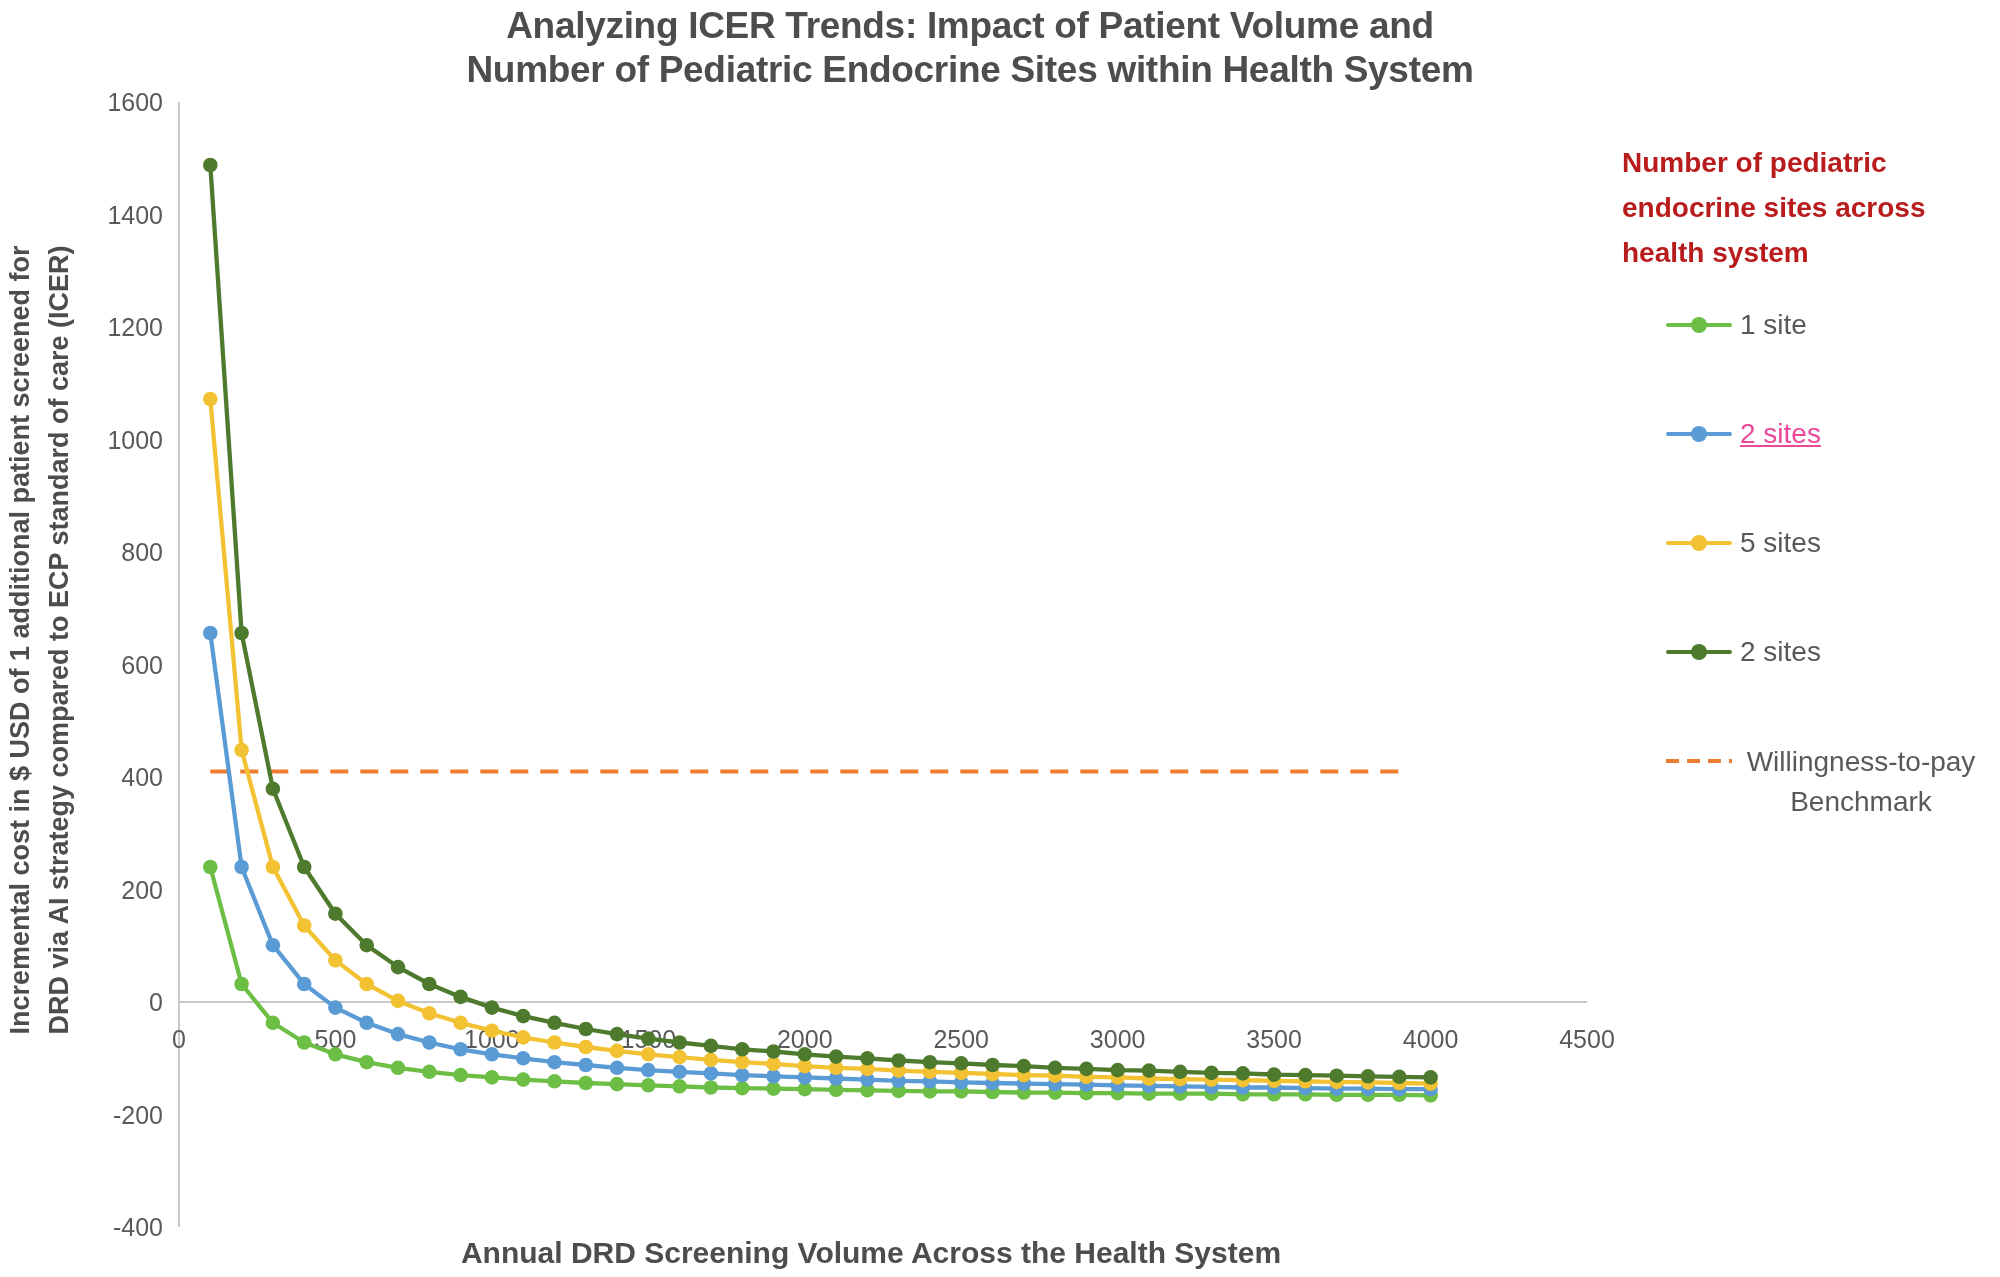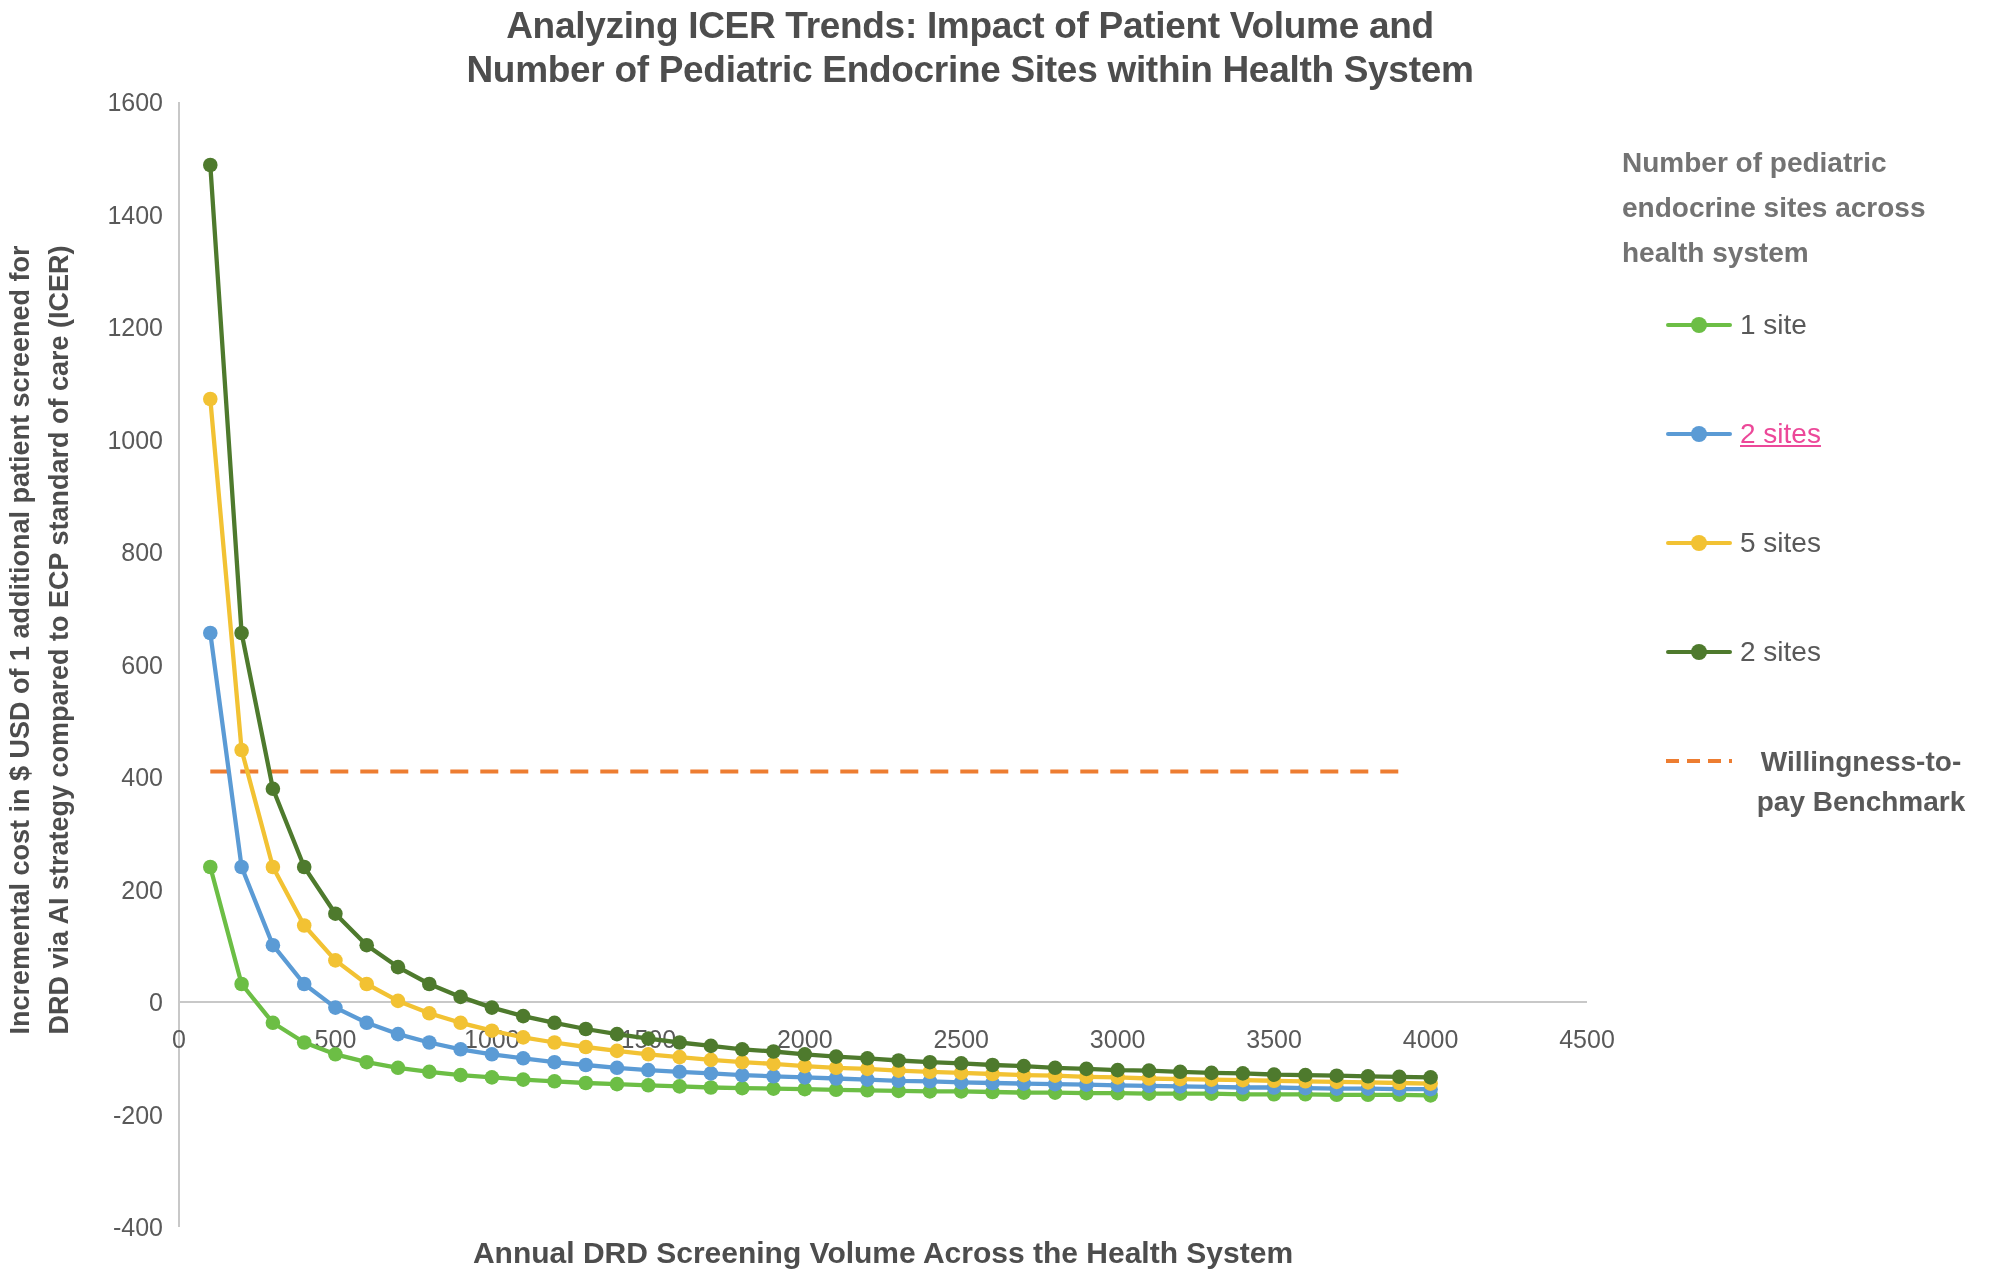--- a/index.html
+++ b/index.html
@@ -13,36 +13,36 @@
     position:absolute;left:120px;top:4px;width:1700px;
     text-align:center;font-size:37px;font-weight:bold;color:#4d4d4d;
     line-height:44px;letter-spacing:-0.3px;text-wrap:balance;
   }
   .y-title{
     position:absolute;left:-539px;top:600px;width:1160px;height:80px;
     transform:rotate(-90deg);text-align:center;
     font-size:27px;font-weight:bold;color:#4d4d4d;line-height:39px;text-wrap:balance;
   }
   .x-title{
-    position:absolute;left:179px;top:1236px;width:1408px;text-align:center;
+    position:absolute;left:167px;top:1236px;width:1408px;text-align:center;
     font-size:30px;font-weight:bold;color:#4d4d4d;
   }
   .legend{position:absolute;left:1622px;top:140px;width:360px;}
   .legend-title{
     font-size:28px;font-weight:bold;color:#262626;line-height:45px;width:330px;
   }
   .legend-items{margin-top:28px;text-align:center;}
   .legend-item{
     display:flex;align-items:center;height:44px;margin-bottom:65px;margin-left:44px;
   }
   .legend-marker{position:relative;width:66px;height:18px;flex:0 0 66px;}
   .legend-line{position:absolute;left:0;top:7px;width:66px;height:4px;border-radius:2px;}
   .legend-dot{position:absolute;left:25px;top:1px;width:16px;height:16px;border-radius:50%;}
   .legend-label{font-size:28px;color:#595959;margin-left:8px;line-height:40px;}
-  .legend-item.wtp{align-items:flex-start;height:auto;margin-top:68px;margin-bottom:0;font-weight:bold;}
+  .legend-item.wtp{align-items:flex-start;height:auto;margin-top:68px;margin-bottom:0;}
   .legend-dash{width:66px;height:4px;flex:0 0 66px;margin-top:17px;}
   .legend-item.wtp .legend-label{width:252px;}
 </style>
 </head>
 <body>
 
 <div class="canvas">
 
   <svg id="chart" width="2000" height="1277" viewBox="0 0 2000 1277">
       <line x1="179" y1="102" x2="179" y2="1227" stroke="#C8C8C8" stroke-width="2"></line>
@@ -235,21 +235,21 @@
       <circle cx="1430.6" cy="1077.4" r="7.3" fill="#4E7A2D"></circle>
     </svg>
 
   <div class="chart-title" style="color: rgb(77, 77, 77);">Analyzing ICER Trends: Impact of Patient Volume and Number of Pediatric Endocrine Sites within Health System</div>
 
   <div class="y-title" style="color: rgb(77, 77, 77);">Incremental cost in $ USD of 1 additional patient screened for DRD via AI strategy compared to ECP standard of care (ICER)</div>
 
   <div class="x-title" style="color: rgb(77, 77, 77);">Annual DRD Screening Volume Across the Health System</div>
 
   <div class="legend">
-    <div class="legend-title" style="color: #737373;">Number of pediatric endocrine sites across health system</div>
+    <div class="legend-title" style="color: #b91c1c;">Number of pediatric endocrine sites across health system</div>
 
     <div class="legend-items">
 
       <div class="legend-item">
         <span class="legend-marker">
           <span class="legend-line" style="background: rgb(108, 190, 69);"></span>
           <span class="legend-dot" style="background: rgb(108, 190, 69);"></span>
         </span>
         <span class="legend-label" style="color: rgb(89, 89, 89);">1 site</span>
       </div>

